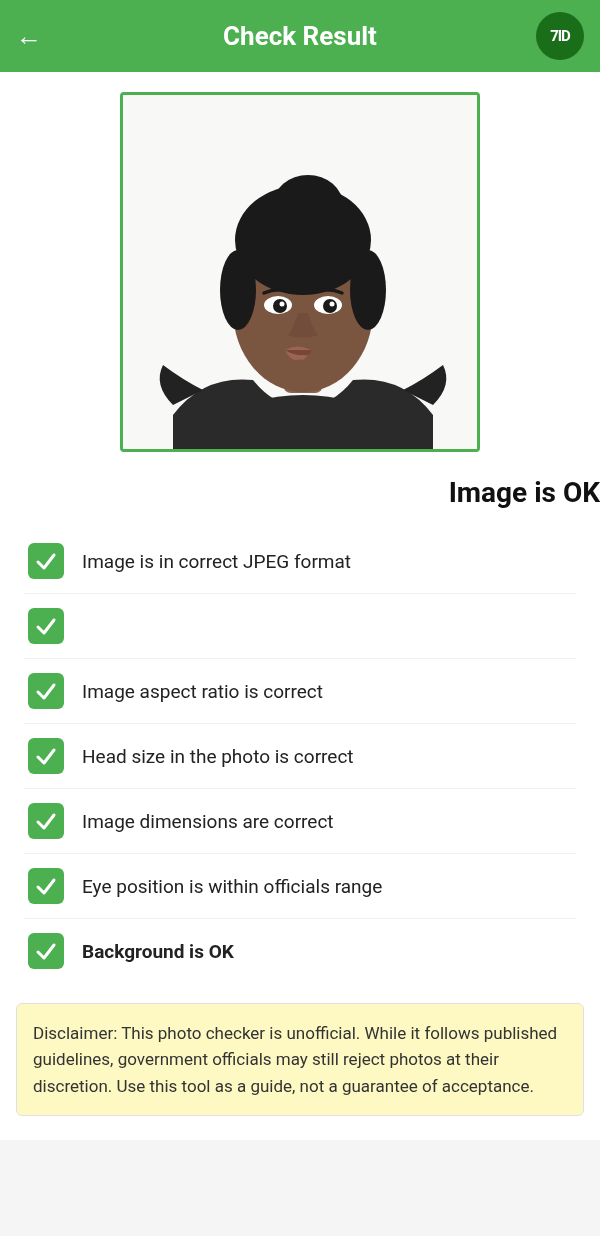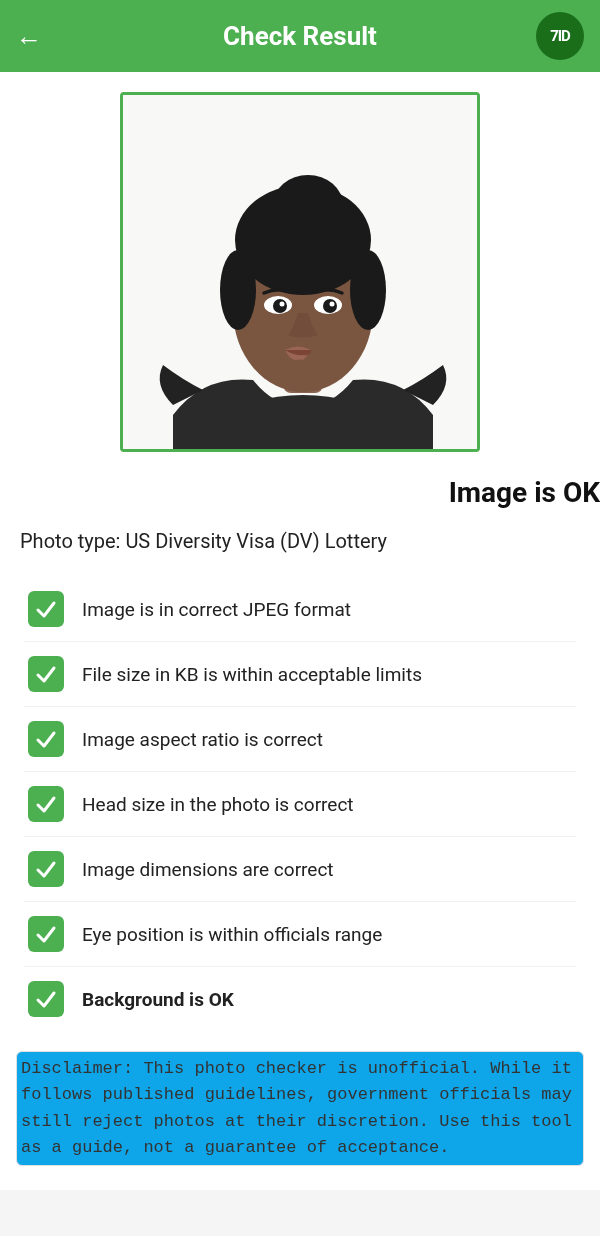--- a/index.html
+++ b/index.html
@@ -128,28 +128,27 @@
       height: 22px;
     }
     .check-label {
       font-size: 19px;
       color: #222;
     }
 
     
     .disclaimer {
       margin: 20px 16px 0 16px;
-      background: #0ea5e9;
+      background: #fef9c3;
       border: 1px solid #e0e0e0;
       border-radius: 6px;
-      padding: 4px;
+      padding: 16px;
       font-size: 17px;
       color: #333;
       line-height: 1.55;
-      font-family: Liberation Mono, monospace;
     }
   </style>
 </head>
 <body>
 
 <div class="header">
   <span class="header-back">←</span>
   <span class="header-title">Check Result</span>
   <div class="header-logo">
     <span>7ID</span>
@@ -198,38 +197,36 @@
 
           <path d="M50 310 Q30 290 40 270 Q60 285 80 295 Z" fill="#222"></path>
           <path d="M310 310 Q330 290 320 270 Q300 285 280 295 Z" fill="#222"></path>
         </svg>
       </div>
     </div>
   </div>
 
   <h1 class="status-heading">Image is OK</h1>
 
-  <p class="photo-type">Photo type: US Diversity Visa (DV) Lottery</p>
 
   <div class="check-list" id="check-list">
       <div class="check-item">
         <div class="check-icon">
           <svg viewBox="0 0 22 22" fill="none" xmlns="http://www.w3.org/2000/svg">
       <polyline points="3,12 9,18 19,5" stroke="white" stroke-width="3" stroke-linecap="round" stroke-linejoin="round"></polyline>
     </svg>
         </div>
         <span class="check-label">Image is in correct JPEG format</span>
       </div>
       <div class="check-item">
         <div class="check-icon">
           <svg viewBox="0 0 22 22" fill="none" xmlns="http://www.w3.org/2000/svg">
       <polyline points="3,12 9,18 19,5" stroke="white" stroke-width="3" stroke-linecap="round" stroke-linejoin="round"></polyline>
     </svg>
         </div>
-        <span class="check-label">File size in KB is within acceptable limits</span>
       </div>
       <div class="check-item">
         <div class="check-icon">
           <svg viewBox="0 0 22 22" fill="none" xmlns="http://www.w3.org/2000/svg">
       <polyline points="3,12 9,18 19,5" stroke="white" stroke-width="3" stroke-linecap="round" stroke-linejoin="round"></polyline>
     </svg>
         </div>
         <span class="check-label">Image aspect ratio is correct</span>
       </div>
       <div class="check-item">

